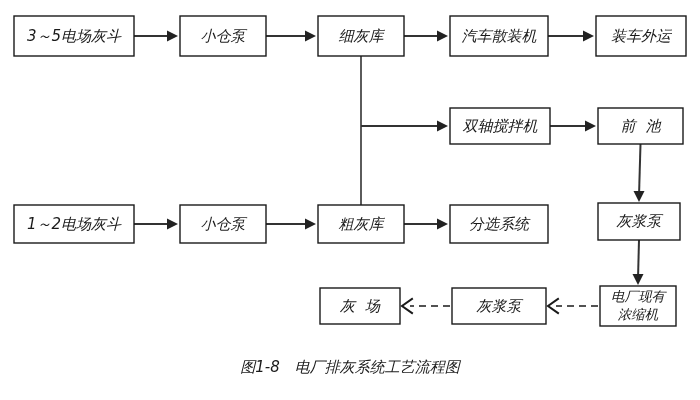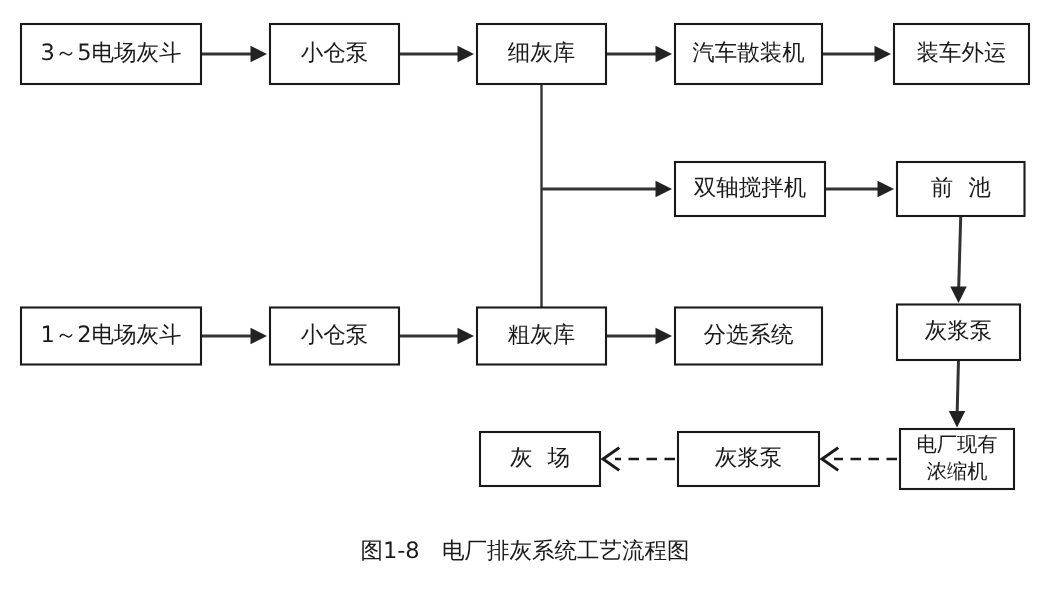--- a/index.html
+++ b/index.html
@@ -7,20 +7,21 @@
     padding: 0;
     background: #ffffff;
   }
   #figure-root {
     position: relative;
     width: 700px;
     height: 400px;
     background: #ffffff;
     font-family: "DejaVu Sans", "Liberation Sans", sans-serif;
     overflow: hidden;
+    font-style: italic;
   }
   #flow-svg {
     position: absolute;
     left: 0;
     top: 0;
     width: 700px;
     height: 400px;
   }
   .node-box {
     fill: #ffffff;

